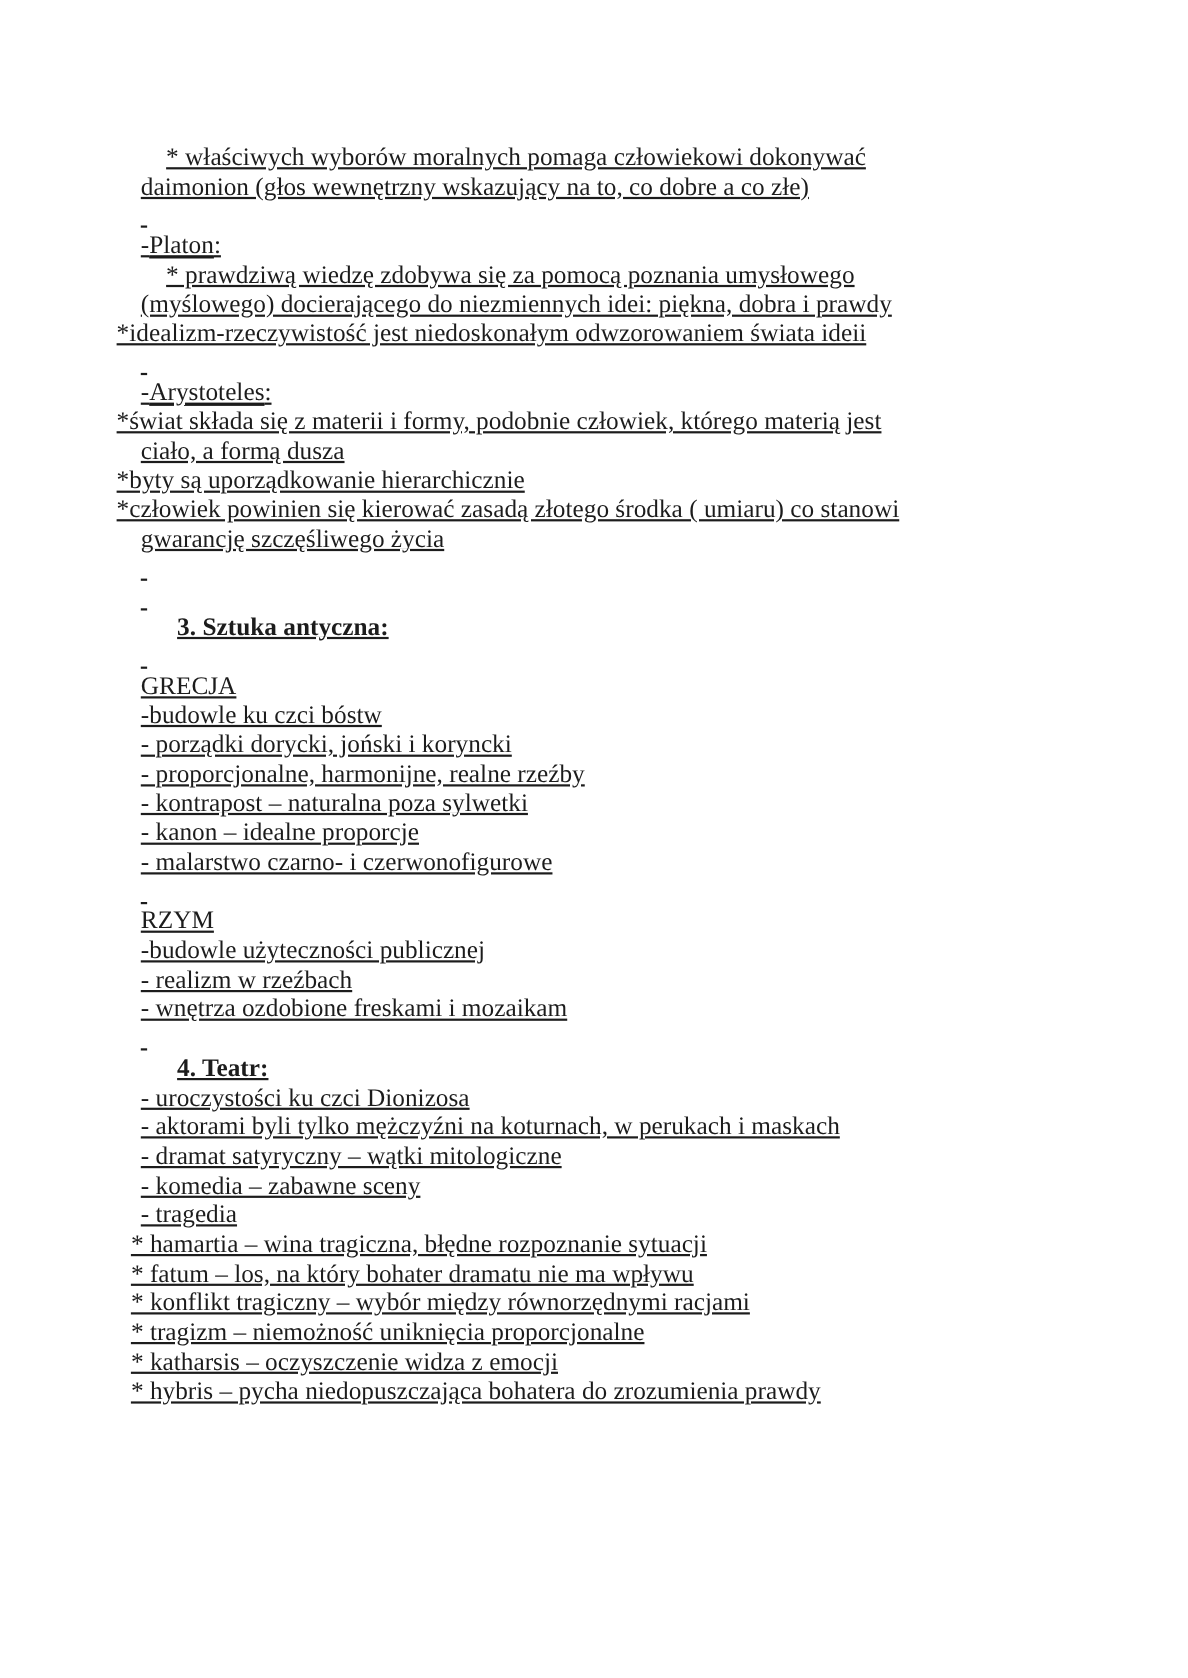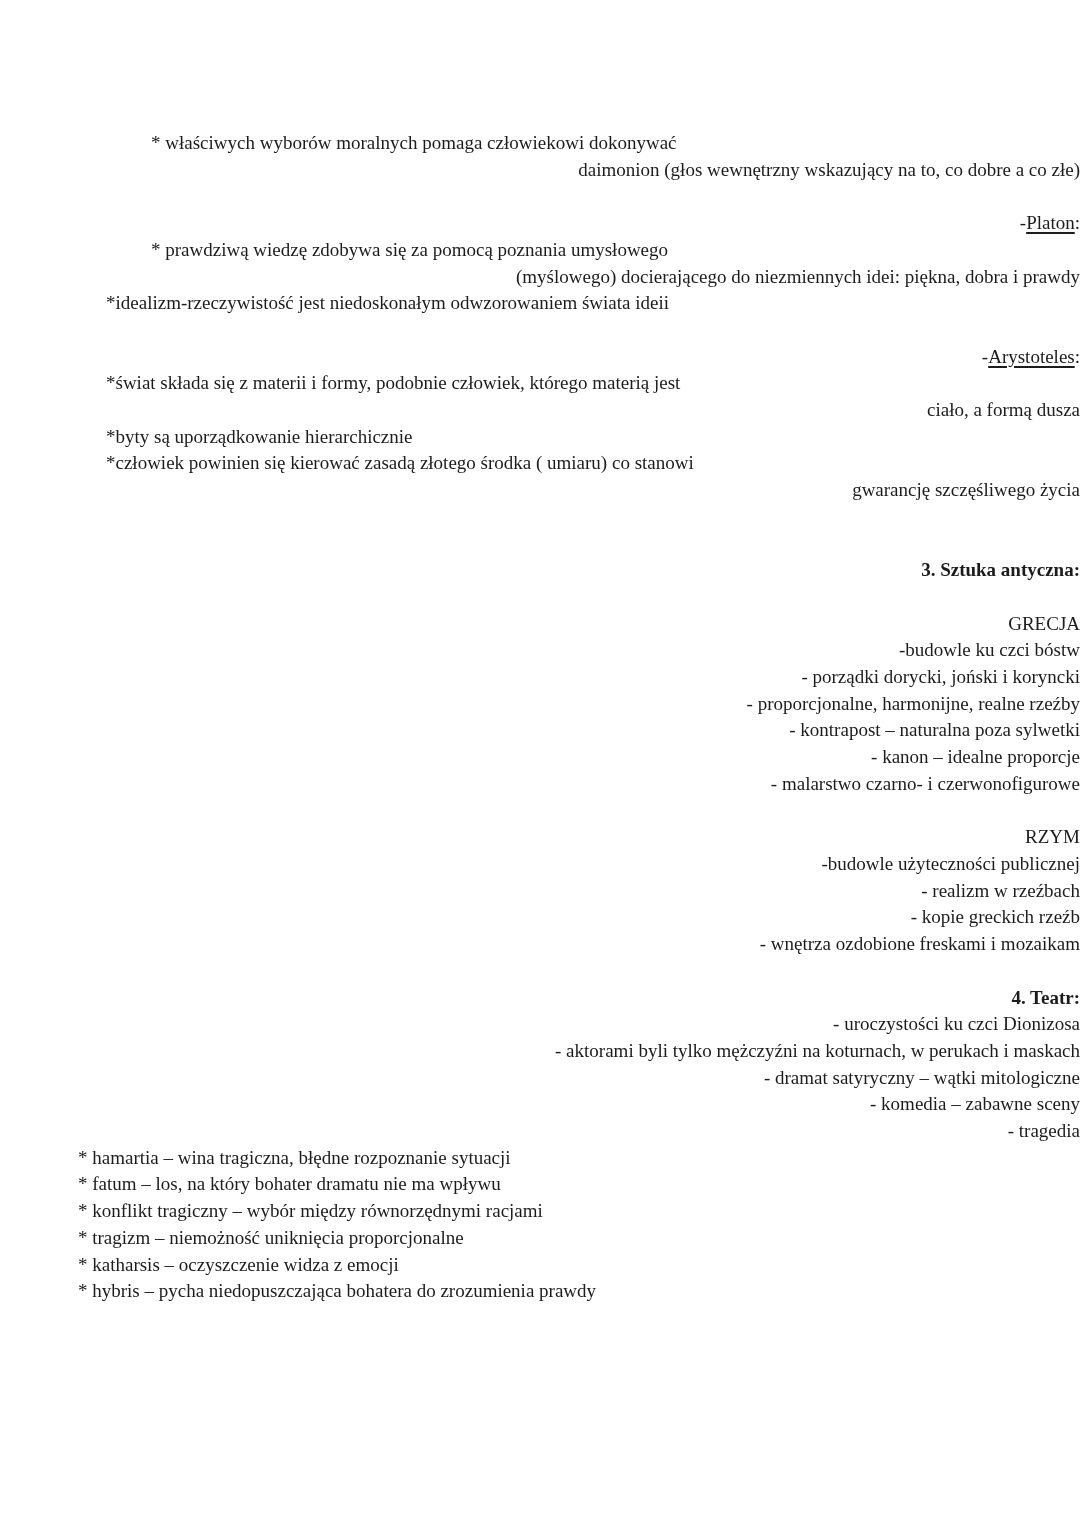--- a/index.html
+++ b/index.html
@@ -9,29 +9,30 @@
   }
   .page {
     position: relative;
     width: 1080px;
     height: 1525px;
     box-sizing: border-box;
     background: #ffffff;
     padding-top: 130px;
     overflow: hidden;
     font-family: "Liberation Serif", "DejaVu Serif", serif;
-    font-size: 19px;
+    font-size: 23px;
     line-height: 26.7px;
     color: #1c1c1c;
+    text-decoration: underline;
   }
   .line {
     white-space: pre;
   }
-  .ind-0 { padding-left: 128px; text-align: right; }
-  .ind-1 { padding-left: 78px; }
+  .ind-0 { padding-left: 128px; }
+  .ind-1 { padding-left: 119px; }
   .ind-2 { padding-left: 151px; }
   .ind-3 { padding-left: 106px; }
   .bold  { font-weight: bold; margin-left: 33px; }
   .underline {
     text-decoration: underline;
     text-decoration-thickness: 2px;
     text-underline-offset: 3px;
   }
 </style>
 </head>
@@ -60,21 +61,20 @@
     <div class="line ind-0">-budowle ku czci bóstw</div>
     <div class="line ind-0">- porządki dorycki, joński i koryncki</div>
     <div class="line ind-0">- proporcjonalne, harmonijne, realne rzeźby</div>
     <div class="line ind-0">- kontrapost – naturalna poza sylwetki</div>
     <div class="line ind-0">- kanon – idealne proporcje</div>
     <div class="line ind-0">- malarstwo czarno- i czerwonofigurowe</div>
     <div class="line ind-0">&nbsp;</div>
     <div class="line ind-0">RZYM</div>
     <div class="line ind-0">-budowle użyteczności publicznej</div>
     <div class="line ind-0">- realizm w rzeźbach</div>
-    <div class="line ind-0">- kopie greckich rzeźb</div>
     <div class="line ind-0">- wnętrza ozdobione freskami i mozaikam</div>
     <div class="line ind-0">&nbsp;</div>
     <div class="line ind-0 bold">4. Teatr:</div>
     <div class="line ind-0">- uroczystości ku czci Dionizosa</div>
     <div class="line ind-0">- aktorami byli tylko mężczyźni na koturnach, w perukach i maskach</div>
     <div class="line ind-0">- dramat satyryczny – wątki mitologiczne</div>
     <div class="line ind-0">- komedia – zabawne sceny</div>
     <div class="line ind-0">- tragedia</div>
     <div class="line ind-1">* hamartia – wina tragiczna, błędne rozpoznanie sytuacji</div>
     <div class="line ind-1">* fatum – los, na który bohater dramatu nie ma wpływu</div>

